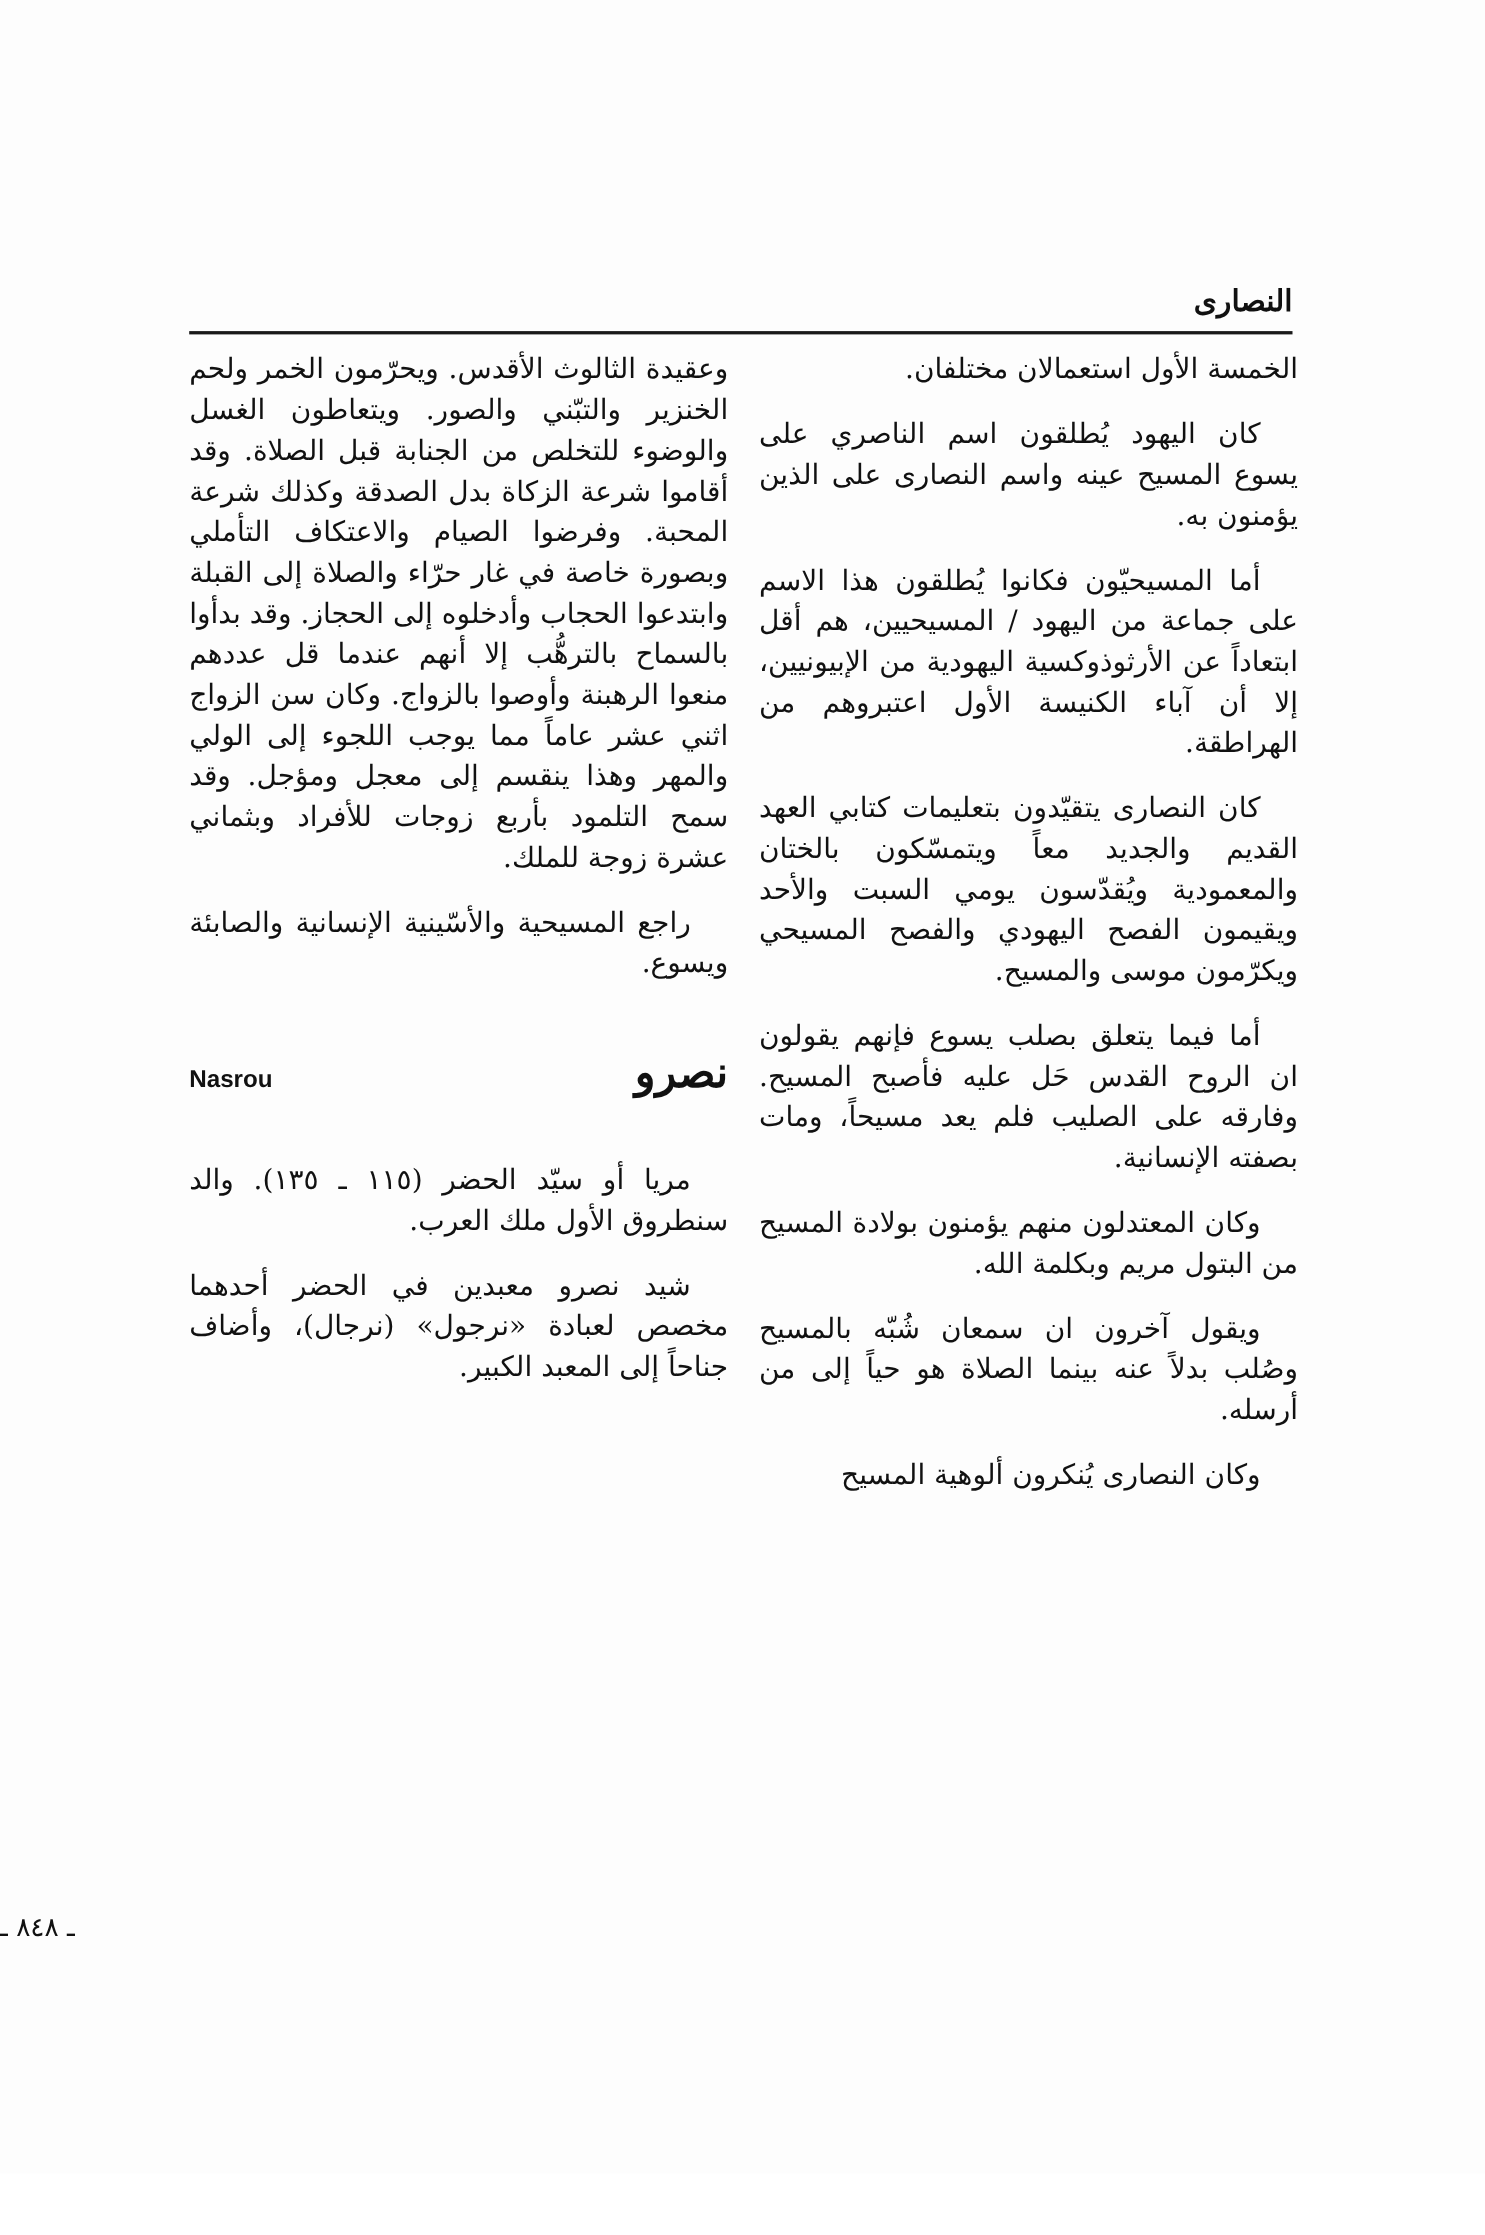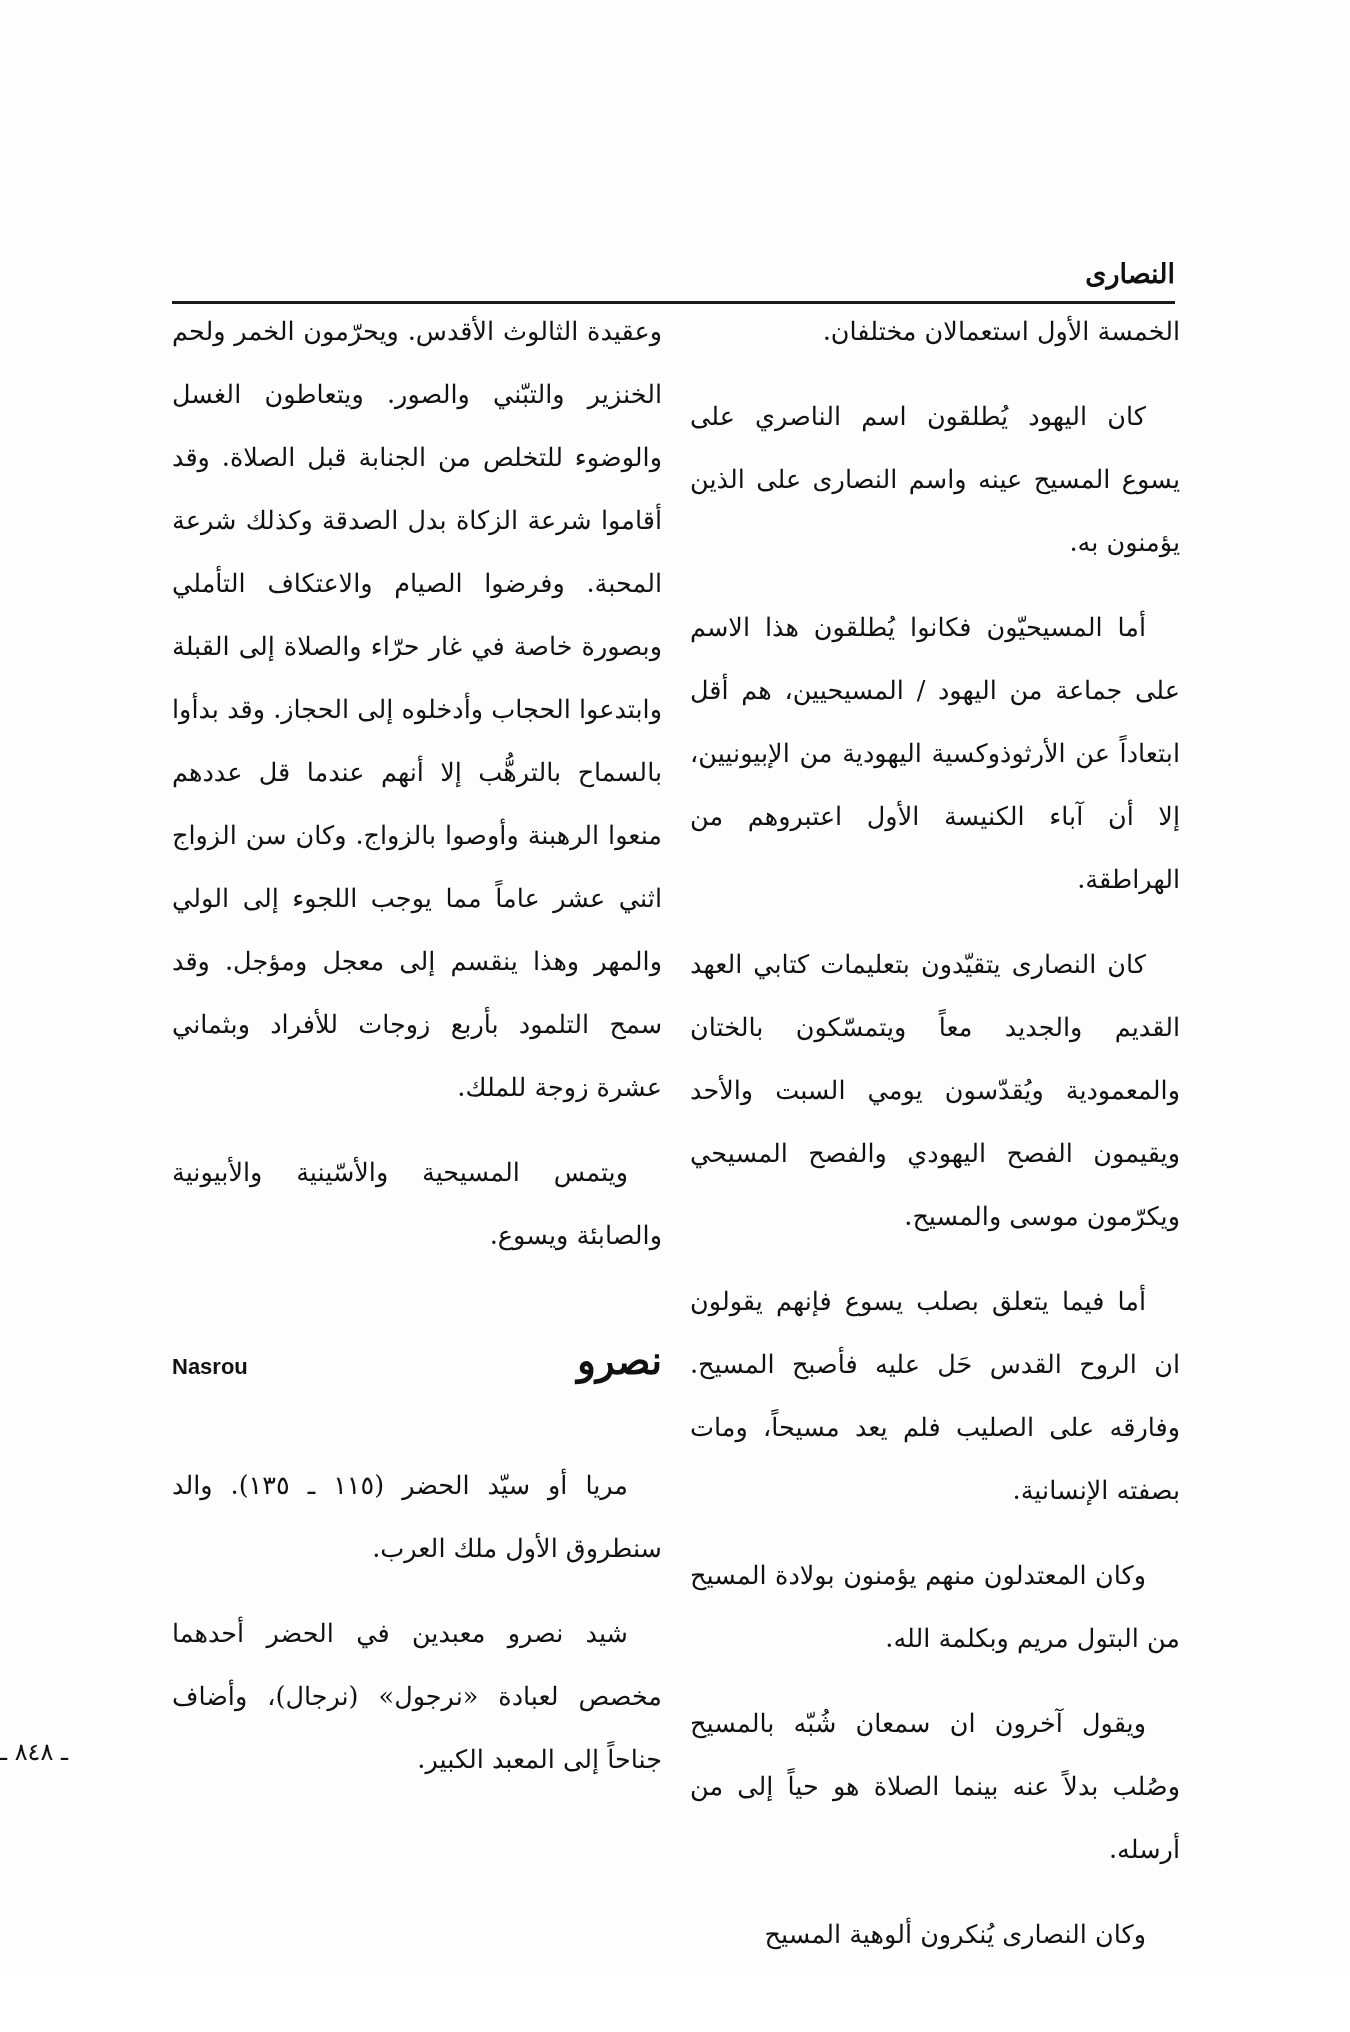--- a/index.html
+++ b/index.html
@@ -7,23 +7,23 @@
     .page { position: absolute; left: 0; top: 0; width: 1350px; height: 1976px; background: #fdfdfd; }
     .running-head {
       position: absolute; right: 175px; top: 258px;
       font-family: "DejaVu Serif", serif; font-weight: bold; font-size: 27px;
       direction: rtl;
     }
     .rule {
       position: absolute; left: 172px; top: 301px; width: 1003px; height: 3px; background: #1a1a1a;
     }
     .col {
-      position: absolute; top: 300px; width: 490px;
+      position: absolute; top: 318px; width: 490px;
       direction: rtl; text-align: justify; text-align-last: right;
-      font-family: "DejaVu Serif", serif; font-size: 25.5px; line-height: 63px;
+      font-family: "DejaVu Serif", serif; font-size: 25.5px; line-height: 37px;
     }
     .col-right { right: 170px; }
     .col-left { left: 172px; }
     .para { margin: 0 0 22px 0; }
     .para.indent { text-indent: 34px; }
     .para.noindent { text-indent: 0; }
     .entry-head {
       display: flex; flex-direction: row-reverse; justify-content: space-between; align-items: baseline;
       margin: 62px 0 56px 0; direction: ltr;
     }
@@ -48,21 +48,21 @@
     <p class="para indent">أما المسيحيّون فكانوا يُطلقون هذا الاسم على جماعة من اليهود / المسيحيين، هم أقل ابتعاداً عن الأرثوذوكسية اليهودية من الإبيونيين، إلا أن آباء الكنيسة الأول اعتبروهم من الهراطقة.</p>
     <p class="para indent">كان النصارى يتقيّدون بتعليمات كتابي العهد القديم والجديد معاً ويتمسّكون بالختان والمعمودية ويُقدّسون يومي السبت والأحد ويقيمون الفصح اليهودي والفصح المسيحي ويكرّمون موسى والمسيح.</p>
     <p class="para indent">أما فيما يتعلق بصلب يسوع فإنهم يقولون ان الروح القدس حَل عليه فأصبح المسيح. وفارقه على الصليب فلم يعد مسيحاً، ومات بصفته الإنسانية.</p>
     <p class="para indent">وكان المعتدلون منهم يؤمنون بولادة المسيح من البتول مريم وبكلمة الله.</p>
     <p class="para indent">ويقول آخرون ان سمعان شُبّه بالمسيح وصُلب بدلاً عنه بينما الصلاة هو حياً إلى من أرسله.</p>
     <p class="para indent">وكان النصارى يُنكرون ألوهية المسيح</p>
   </div>
 
   <div class="col col-left">
     <p class="para noindent">وعقيدة الثالوث الأقدس. ويحرّمون الخمر ولحم الخنزير والتبّني والصور. ويتعاطون الغسل والوضوء للتخلص من الجنابة قبل الصلاة. وقد أقاموا شرعة الزكاة بدل الصدقة وكذلك شرعة المحبة. وفرضوا الصيام والاعتكاف التأملي وبصورة خاصة في غار حرّاء والصلاة إلى القبلة وابتدعوا الحجاب وأدخلوه إلى الحجاز. وقد بدأوا بالسماح بالترهُّب إلا أنهم عندما قل عددهم منعوا الرهبنة وأوصوا بالزواج. وكان سن الزواج اثني عشر عاماً مما يوجب اللجوء إلى الولي والمهر وهذا ينقسم إلى معجل ومؤجل. وقد سمح التلمود بأربع زوجات للأفراد وبثماني عشرة زوجة للملك.</p>
-    <p class="para indent">ويتمس المسيحية والأسّينية والأبيونية والصابئة ويسوع.</p>
+    <p class="para indent">راجع المسيحية والأسّينية الإنسانية والصابئة ويسوع.</p>
 
     <div class="entry-head">
       <span class="entry-title-ar">نصرو</span>
       <span class="entry-title-lat">Nasrou</span>
     </div>
 
     <p class="para indent">مريا أو سيّد الحضر (١١٥ ـ ١٣٥). والد سنطروق الأول ملك العرب.</p>
     <p class="para indent">شيد نصرو معبدين في الحضر أحدهما مخصص لعبادة «نرجول» (نرجال)، وأضاف جناحاً إلى المعبد الكبير.</p>
   </div>
 

